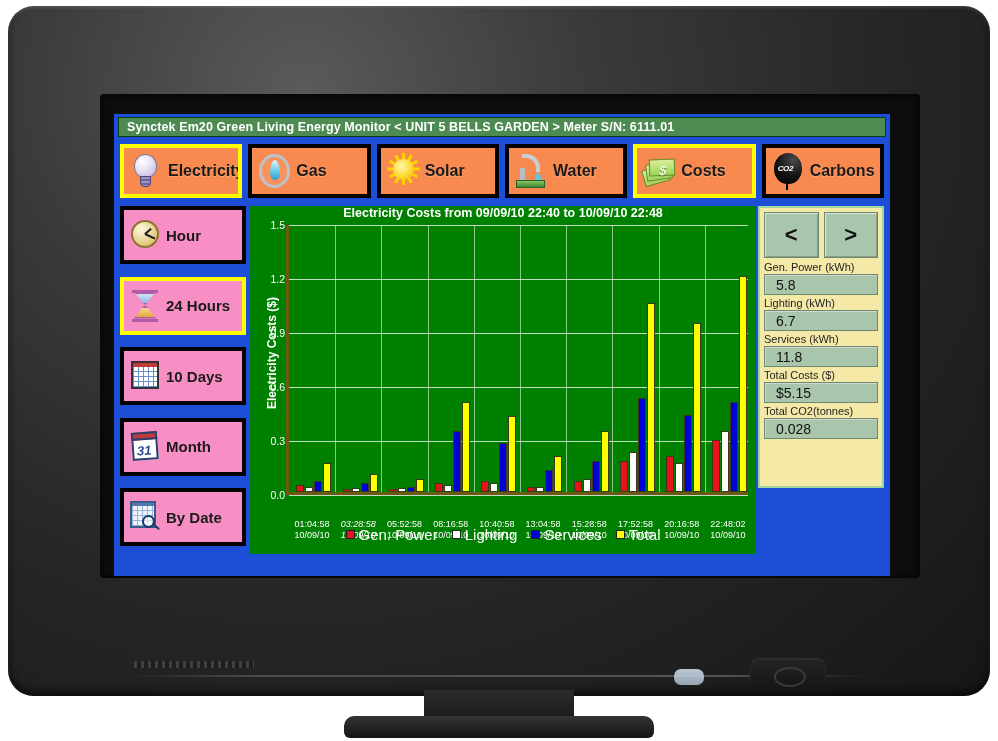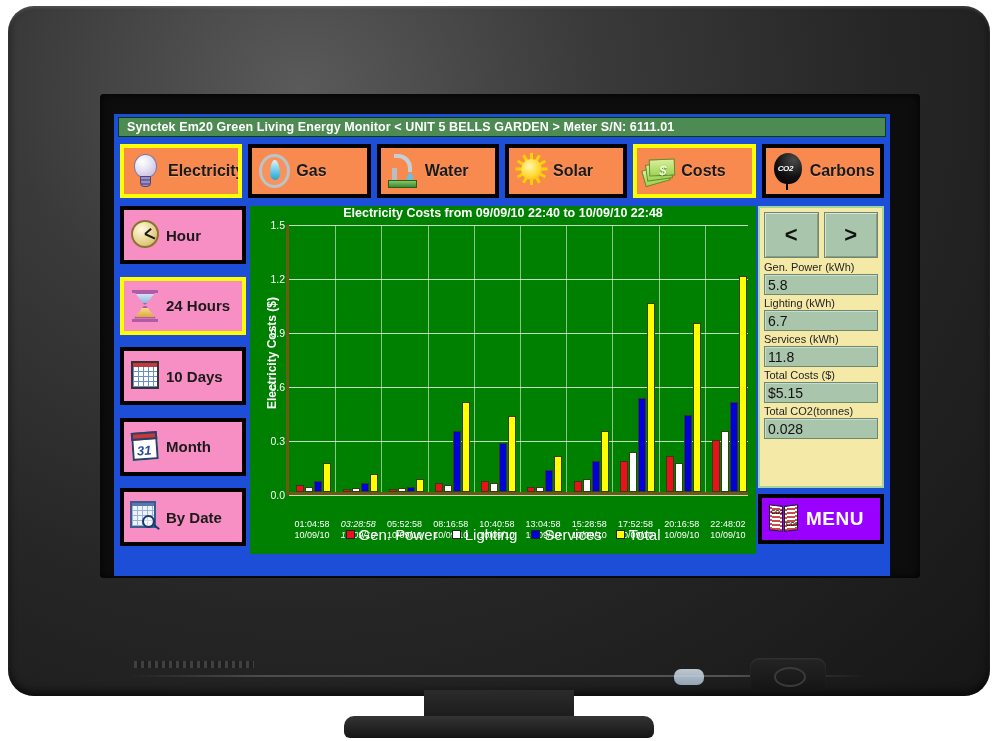--- a/index.html
+++ b/index.html
@@ -327,21 +327,21 @@
   .ro-label {
     font-size: 11px; color: #1e1e1e;
     padding: 1px 0 0 4px; line-height: 13px;
     white-space: nowrap;
   }
   .ro-value {
     margin: 0 4px 1px 4px; height: 21px;
     background: #a9c5ab;
     border: 1px solid #6e8870;
     font-size: 14px; color: #111;
-    display: flex; align-items: center; padding-left: 3px;
+    display: flex; align-items: center; padding-left: 11px;
     box-shadow: inset 1px 1px 0 rgba(255,255,255,.4);
   }
   .menubtn {
     position: absolute; left: 0; top: 288px;
     width: 126px; height: 50px;
     background: #9900ff;
     border: 4px solid #000000;
     display: flex; align-items: center; gap: 6px;
     padding-left: 6px; cursor: pointer;
   }
@@ -458,49 +458,49 @@
             <i class="base"></i>
           </span>
           <span class="lbl">Electricity</span>
         </div>
         <div class="navbtn">
           <span class="navicon ic-gas">
             <i class="ring"></i>
             <i class="flame"></i>
           </span>
           <span class="lbl">Gas</span>
-        </div>
-        <div class="navbtn">
-          <span class="navicon ic-water">
-            <i class="spout"></i>
-            <i class="pipe"></i>
-            <i class="drop"></i>
-            <i class="basin"></i>
-          </span>
-          <span class="lbl">Water</span>
         </div>
         <div class="navbtn">
           <span class="navicon ic-sun">
             <i class="rays">
               <span style="transform: rotate(0deg);"></span>
               <span style="transform: rotate(30deg);"></span>
               <span style="transform: rotate(60deg);"></span>
               <span style="transform: rotate(90deg);"></span>
               <span style="transform: rotate(120deg);"></span>
               <span style="transform: rotate(150deg);"></span>
               <span style="transform: rotate(180deg);"></span>
               <span style="transform: rotate(210deg);"></span>
               <span style="transform: rotate(240deg);"></span>
               <span style="transform: rotate(270deg);"></span>
               <span style="transform: rotate(300deg);"></span>
               <span style="transform: rotate(330deg);"></span>
             </i>
             <i class="disc"></i>
           </span>
           <span class="lbl">Solar</span>
+        </div>
+        <div class="navbtn">
+          <span class="navicon ic-water">
+            <i class="spout"></i>
+            <i class="pipe"></i>
+            <i class="drop"></i>
+            <i class="basin"></i>
+          </span>
+          <span class="lbl">Water</span>
         </div>
         <div class="navbtn sel">
           <span class="navicon ic-money">
             <i class="bill b1"></i>
             <i class="bill b2"></i>
             <i class="bill b3"></i>
             <i class="sym">$</i>
           </span>
           <span class="lbl">Costs</span>
         </div>
@@ -716,26 +716,17 @@
             <div class="ro-label">Lighting (kWh)</div>
             <div class="ro-value">6.7</div>
             <div class="ro-label">Services (kWh)</div>
             <div class="ro-value">11.8</div>
             <div class="ro-label">Total Costs ($)</div>
             <div class="ro-value">$5.15</div>
             <div class="ro-label">Total CO2(tonnes)</div>
             <div class="ro-value">0.028</div>
           </div>
       </div>
-      <div class="menubtn">
-        <span class="ic-book">
-          <span class="pg l"></span>
-            <span class="pg r"></span>
-          <span class="t t1">CO2</span>
-            <span class="t t2">CO2</span>
-        </span>
-        <span class="lbl">MENU</span>
-      </div>
     </div>
 
 
   </div>
 </div>
 
 </body></html>

